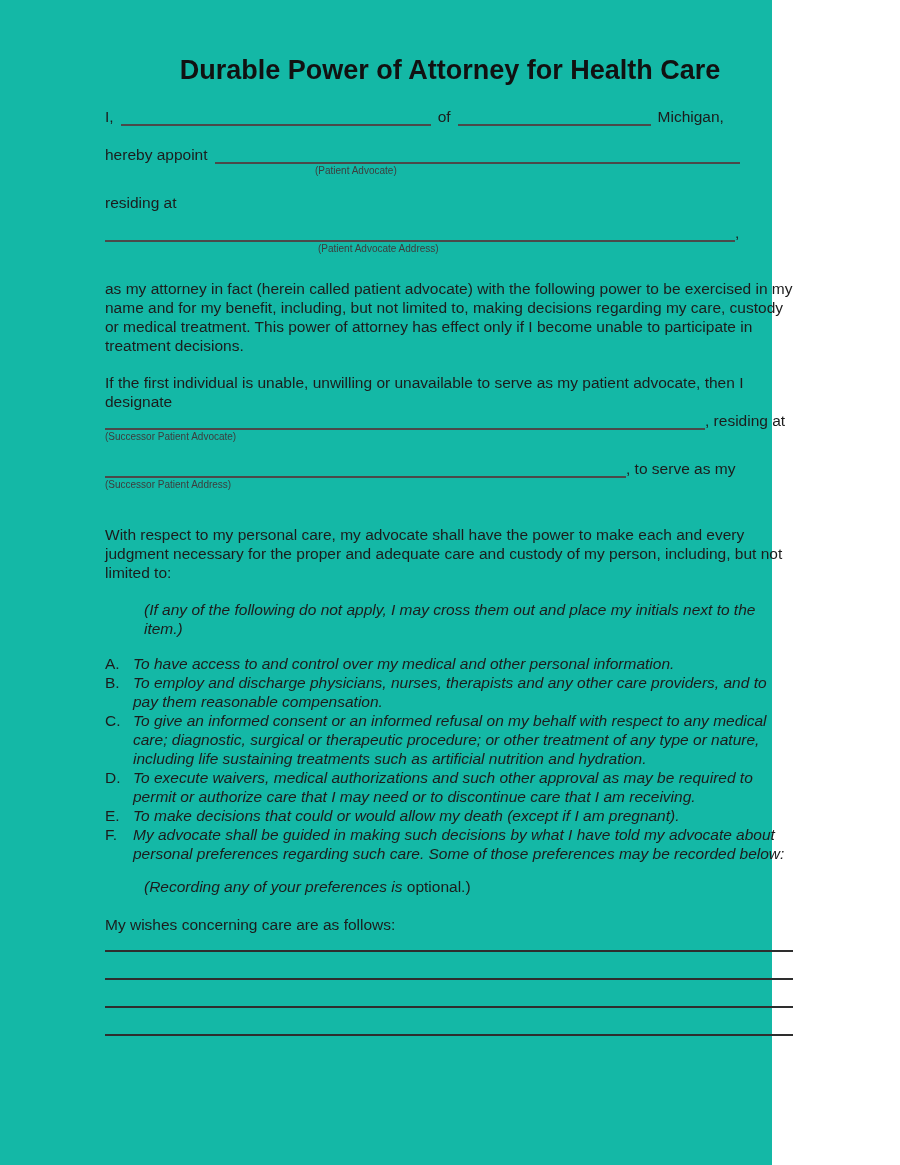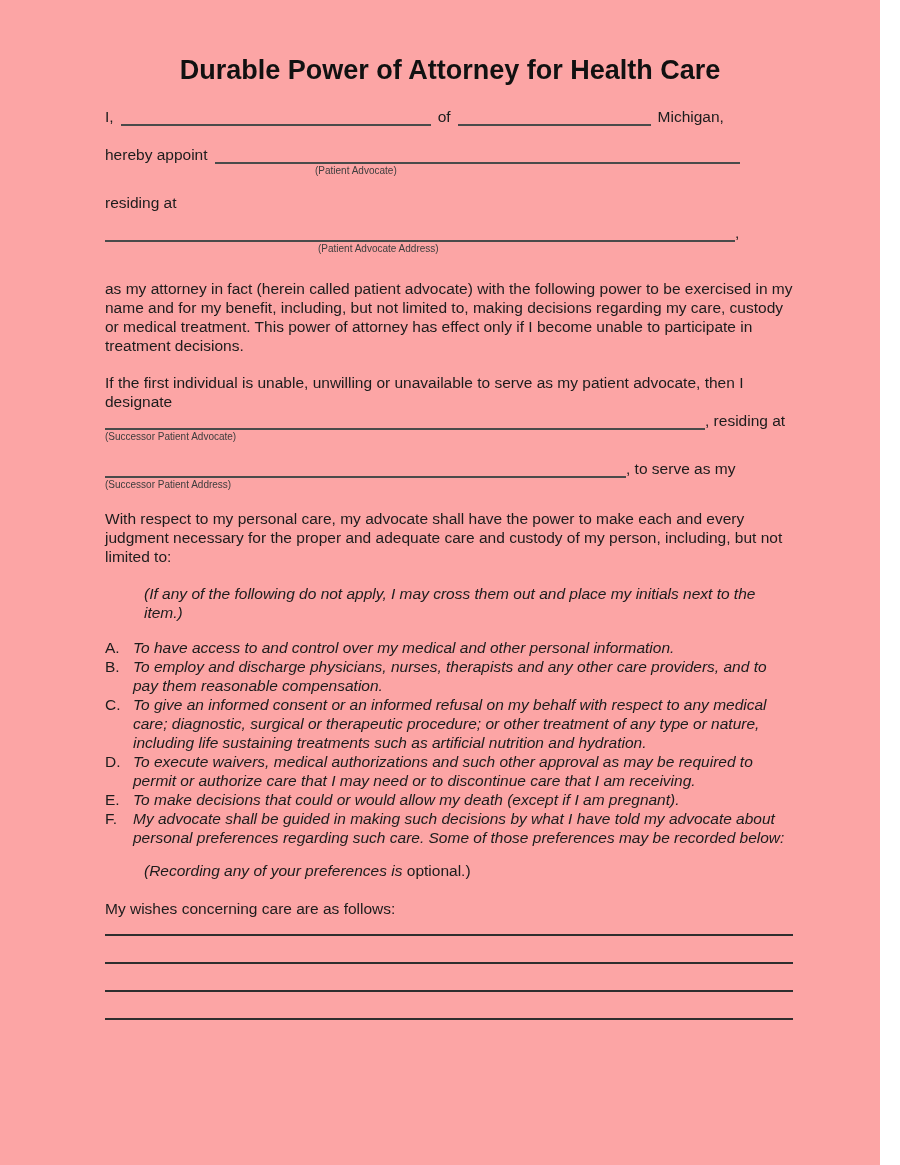--- a/index.html
+++ b/index.html
@@ -6,23 +6,23 @@
   html, body {
     width: 900px;
     background: #ffffff;
     font-family: "Liberation Sans", sans-serif;
     color: #1c1c1c;
   }
   body { height: 1165px; overflow: hidden; }
 
   .page {
     position: relative;
-    width: 880px;
+    width: 772px;
     height: 1165px;
-    background: #fca5a5;
+    background: #14b8a6;
   }
   .content {
     position: relative;
     width: 690px;
     margin-left: 105px;
     padding-top: 55px;
     font-size: 15.5px;
     line-height: 19px;
   }
 
@@ -125,21 +125,21 @@
     </div>
 
     <div class="fill-row" style="margin-top:16px">
       <span class="blank" style="width:521px"></span>
       <span>, to serve as my</span>
     </div>
     <div class="sublabel-row">
       <span>(Successor Patient Address)</span>
     </div>
 
-    <p class="para" style="margin-top:18px">With respect to my personal care, my advocate shall have the power to make each and every judgment necessary for the proper and adequate care and custody of my person, including, but not limited to:</p>
+    <p class="para" style="margin-top:34px">With respect to my personal care, my advocate shall have the power to make each and every judgment necessary for the proper and adequate care and custody of my person, including, but not limited to:</p>
 
     <p class="para italic-note" style="margin-top:18px">(If any of the following do not apply, I may cross them out and place my initials next to the item.)</p>
 
     <div style="margin-top:16px">
       <div class="power-item">
         <span class="li-letter">A.</span>
         <span class="li-text">To have access to and control over my medical and other personal information.</span>
       </div>
       <div class="power-item">
         <span class="li-letter">B.</span>

